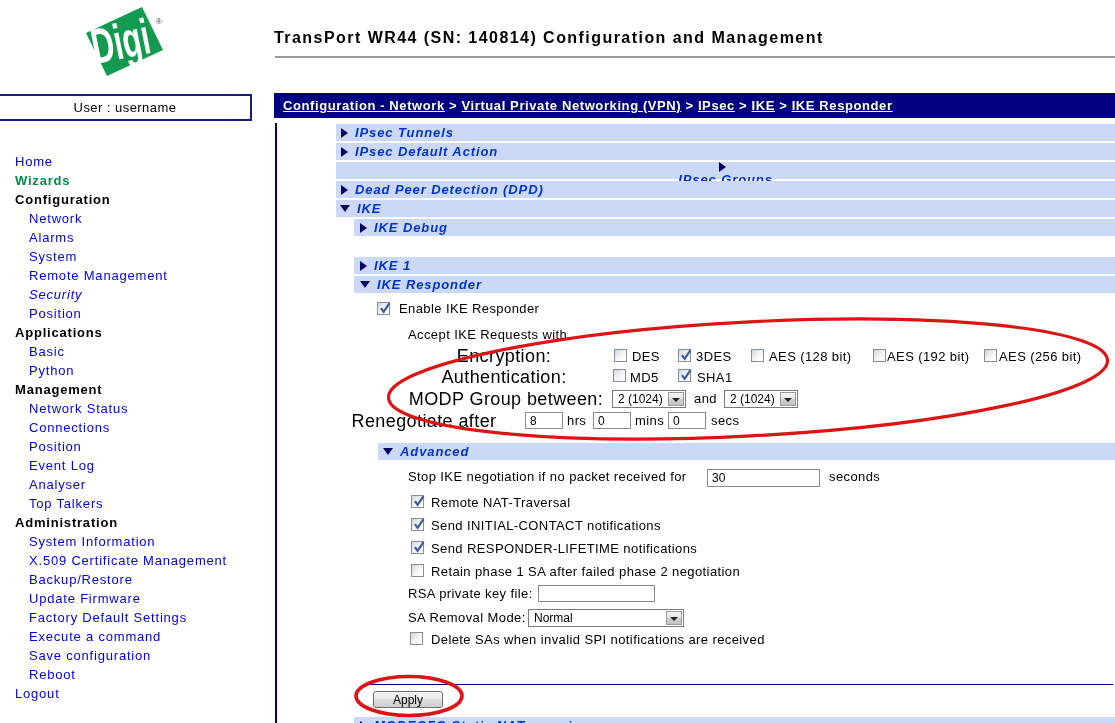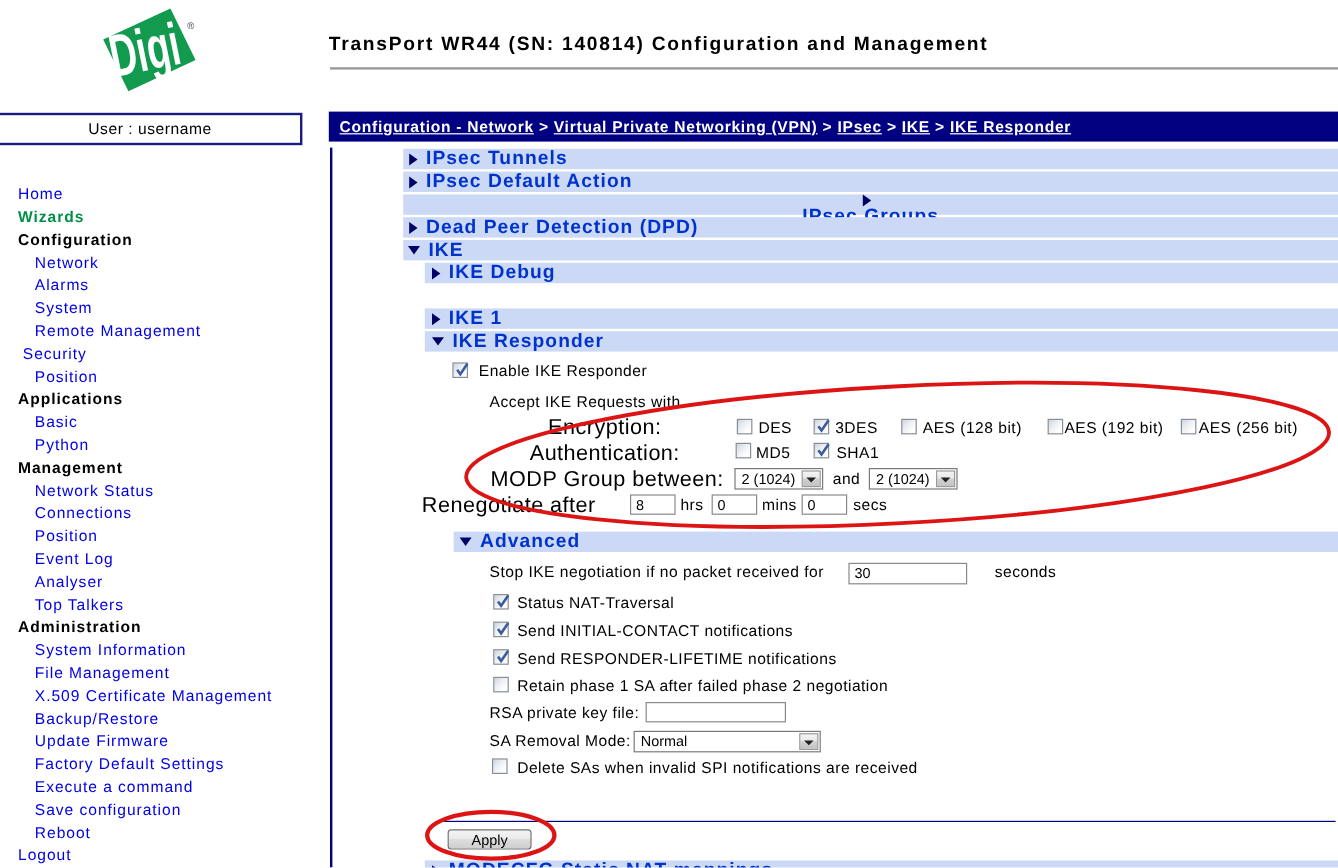--- a/index.html
+++ b/index.html
@@ -4,21 +4,21 @@
 <style>
 html,body{margin:0;padding:0;background:#fff;}
 #page{position:relative;width:1115px;height:723px;overflow:hidden;
   font-family:"Liberation Sans",sans-serif;font-size:13px;color:#000;}
 .abs{position:absolute;}
 a.side{color:#0000e6;text-decoration:none;}
 .bar{position:absolute;background:#ccd9f6;height:17px;display:flex;align-items:center;right:0;}
 .bar .tri{width:0;height:0;margin-right:7px;}
 .tri-r{border-left:7px solid #000066;border-top:5px solid transparent;border-bottom:5px solid transparent;}
 .tri-d{border-top:7px solid #000066;border-left:5px solid transparent;border-right:5px solid transparent;}
-.bar .t{font-weight:bold;color:#0033cc;font-size:16px;white-space:nowrap;letter-spacing:.9px;}
+.bar .t{font-weight:bold;color:#0033cc;font-size:13px;white-space:nowrap;letter-spacing:.9px;font-style:italic;}
 .cb{position:absolute;width:11px;height:11px;border:1px solid #878e96;
   background:linear-gradient(135deg,#ccd4dc 0%,#e8ecf1 35%,#fdfdfd 75%,#fff 100%);}
 .cb.on svg{position:absolute;left:0px;top:-2px;}
 .inp{position:absolute;border:1px solid #8a8a8a;background:#fff;font-size:12px;
   font-family:"Liberation Sans",sans-serif;padding:1px 4px 0 4px;box-sizing:border-box;}
 .sel{position:absolute;border:1px solid #7a7a7a;background:#fff;box-sizing:border-box;
   font-size:12px;display:flex;align-items:center;padding-left:5px;}
 .sel .btn{position:absolute;right:1px;top:1px;bottom:1px;width:16px;
   background:linear-gradient(#f4f4f4,#e8e8e8 45%,#d0d0d0 50%,#c4c4c4);
   border:1px solid #9a9a9a;box-sizing:border-box;display:flex;align-items:center;justify-content:center;}
@@ -42,35 +42,34 @@
   display:flex;align-items:center;justify-content:center;font-size:13px;letter-spacing:.45px;">User : username</div>
 
 <div class="abs" style="left:0;top:152px;line-height:19px;font-size:13px;white-space:nowrap;letter-spacing:.8px;">
   <div style="padding-left:15px;"><a class="side">Home</a></div>
   <div style="padding-left:15px;"><b style="color:#009045;">Wizards</b></div>
   <div style="padding-left:15px;"><b>Configuration</b></div>
   <div style="padding-left:29px;"><a class="side">Network</a></div>
   <div style="padding-left:29px;"><a class="side">Alarms</a></div>
   <div style="padding-left:29px;"><a class="side">System</a></div>
   <div style="padding-left:29px;"><a class="side">Remote Management</a></div>
-  <div style="padding-left:19px;"><a class="side">Security</a></div>
+  <div style="padding-left:29px;font-style:italic;"><a class="side">Security</a></div>
   <div style="padding-left:29px;"><a class="side">Position</a></div>
   <div style="padding-left:15px;"><b>Applications</b></div>
   <div style="padding-left:29px;"><a class="side">Basic</a></div>
   <div style="padding-left:29px;"><a class="side">Python</a></div>
   <div style="padding-left:15px;"><b>Management</b></div>
   <div style="padding-left:29px;"><a class="side">Network Status</a></div>
   <div style="padding-left:29px;"><a class="side">Connections</a></div>
   <div style="padding-left:29px;"><a class="side">Position</a></div>
   <div style="padding-left:29px;"><a class="side">Event Log</a></div>
   <div style="padding-left:29px;"><a class="side">Analyser</a></div>
   <div style="padding-left:29px;"><a class="side">Top Talkers</a></div>
   <div style="padding-left:15px;"><b>Administration</b></div>
   <div style="padding-left:29px;"><a class="side">System Information</a></div>
-  <div style="padding-left:29px;"><a class="side">File Management</a></div>
   <div style="padding-left:29px;"><a class="side">X.509 Certificate Management</a></div>
   <div style="padding-left:29px;"><a class="side">Backup/Restore</a></div>
   <div style="padding-left:29px;"><a class="side">Update Firmware</a></div>
   <div style="padding-left:29px;"><a class="side">Factory Default Settings</a></div>
   <div style="padding-left:29px;"><a class="side">Execute a command</a></div>
   <div style="padding-left:29px;"><a class="side">Save configuration</a></div>
   <div style="padding-left:29px;"><a class="side">Reboot</a></div>
   <div style="padding-left:15px;"><a class="side">Logout</a></div>
 </div>
 
@@ -185,29 +184,29 @@
 
 <div class="rlbl" style="left:324px;top:414px;width:200px;">Renegotiate after</div>
 <div class="inp" style="left:525px;top:412px;width:38px;height:17px;">8</div>
 <div class="lbl" style="left:567px;top:414px;">hrs</div>
 <div class="inp" style="left:593px;top:412px;width:38px;height:17px;">0</div>
 <div class="lbl" style="left:635px;top:414px;">mins</div>
 <div class="inp" style="left:668px;top:412px;width:38px;height:17px;">0</div>
 <div class="lbl" style="left:711px;top:414px;">secs</div>
 
 <div class="lbl" style="left:408px;top:470px;">Stop IKE negotiation if no packet received for</div>
-<div class="inp" style="left:707px;top:469px;width:99px;height:18px;">30</div>
+<div class="inp" style="left:707px;top:469px;width:113px;height:18px;">30</div>
 <div class="lbl" style="left:829px;top:470px;">seconds</div>
 
 <div class="cb on" style="left:411px;top:495px;">
       <svg width="14" height="15" viewBox="0 0 14 15">
         <path d="M3 7.2 L5.6 10.8 L11.5 2.2" stroke="#3c5c9d" stroke-width="2.2" fill="none"></path>
       </svg>
     </div>
-<div class="lbl" style="left:431px;top:496px;">Status NAT-Traversal</div>
+<div class="lbl" style="left:431px;top:496px;">Remote NAT-Traversal</div>
 <div class="cb on" style="left:411px;top:518px;">
       <svg width="14" height="15" viewBox="0 0 14 15">
         <path d="M3 7.2 L5.6 10.8 L11.5 2.2" stroke="#3c5c9d" stroke-width="2.2" fill="none"></path>
       </svg>
     </div>
 <div class="lbl" style="left:431px;top:519px;">Send INITIAL-CONTACT notifications</div>
 <div class="cb on" style="left:411px;top:541px;">
       <svg width="14" height="15" viewBox="0 0 14 15">
         <path d="M3 7.2 L5.6 10.8 L11.5 2.2" stroke="#3c5c9d" stroke-width="2.2" fill="none"></path>
       </svg>

